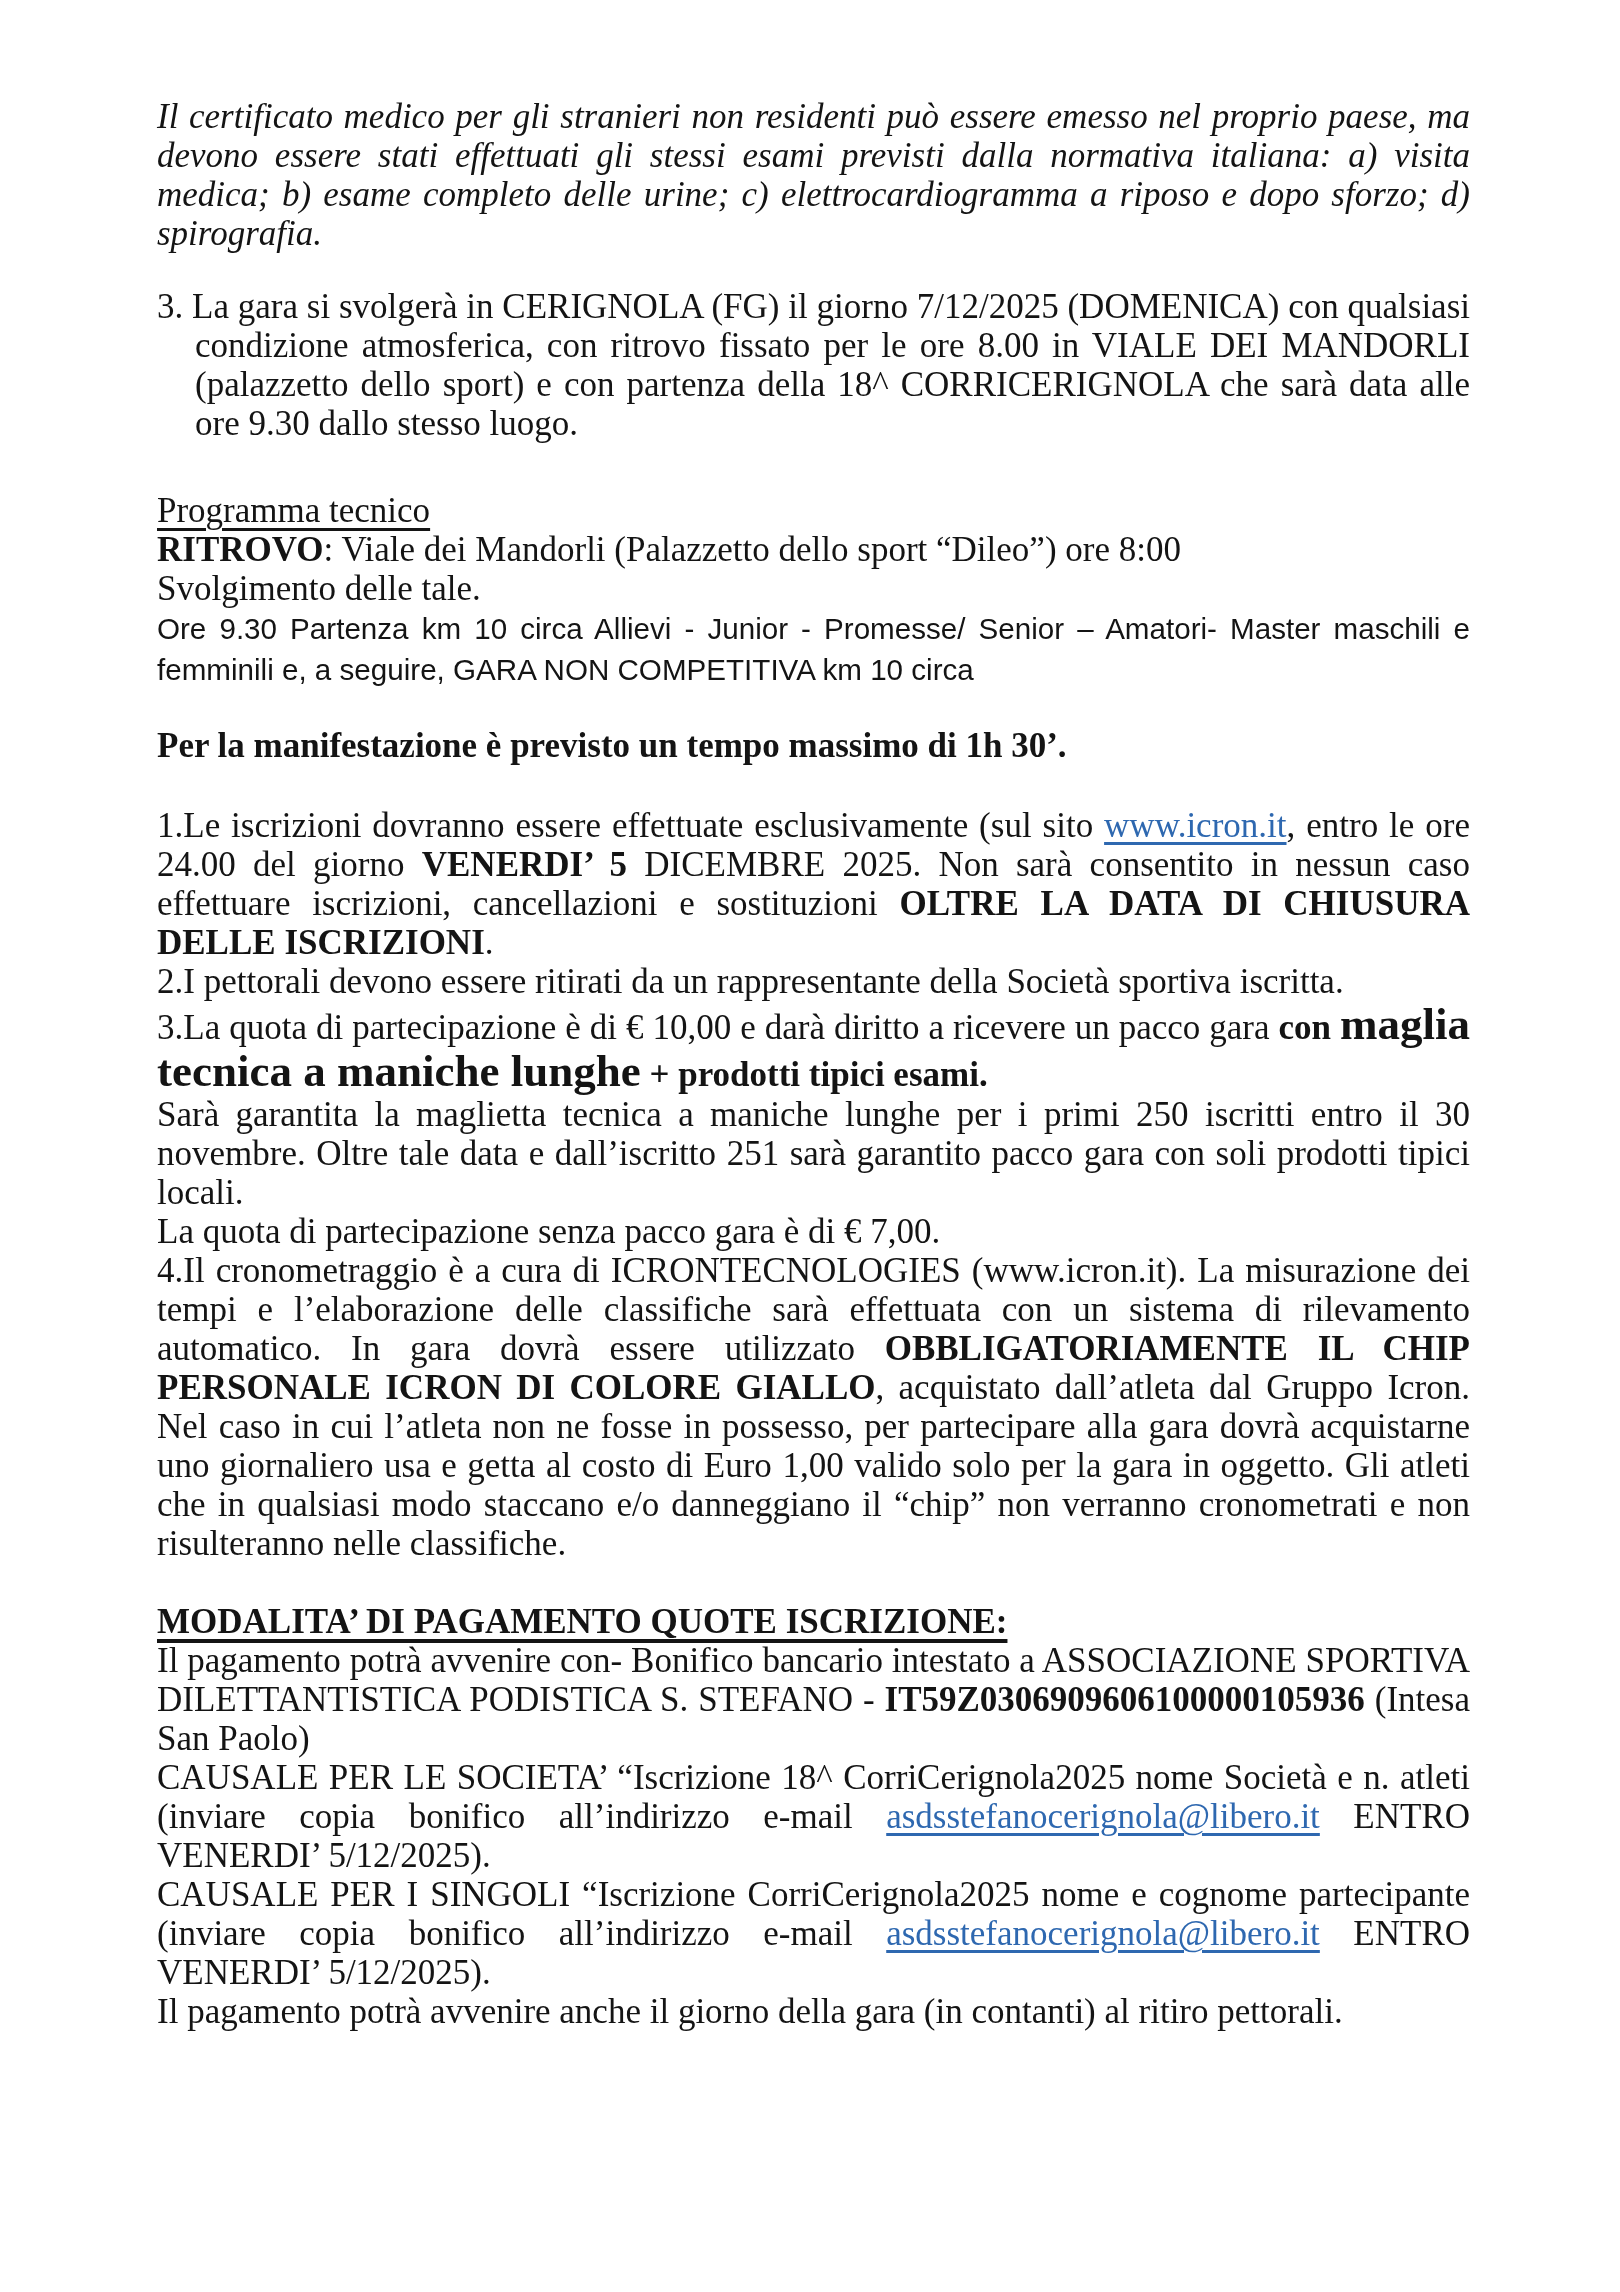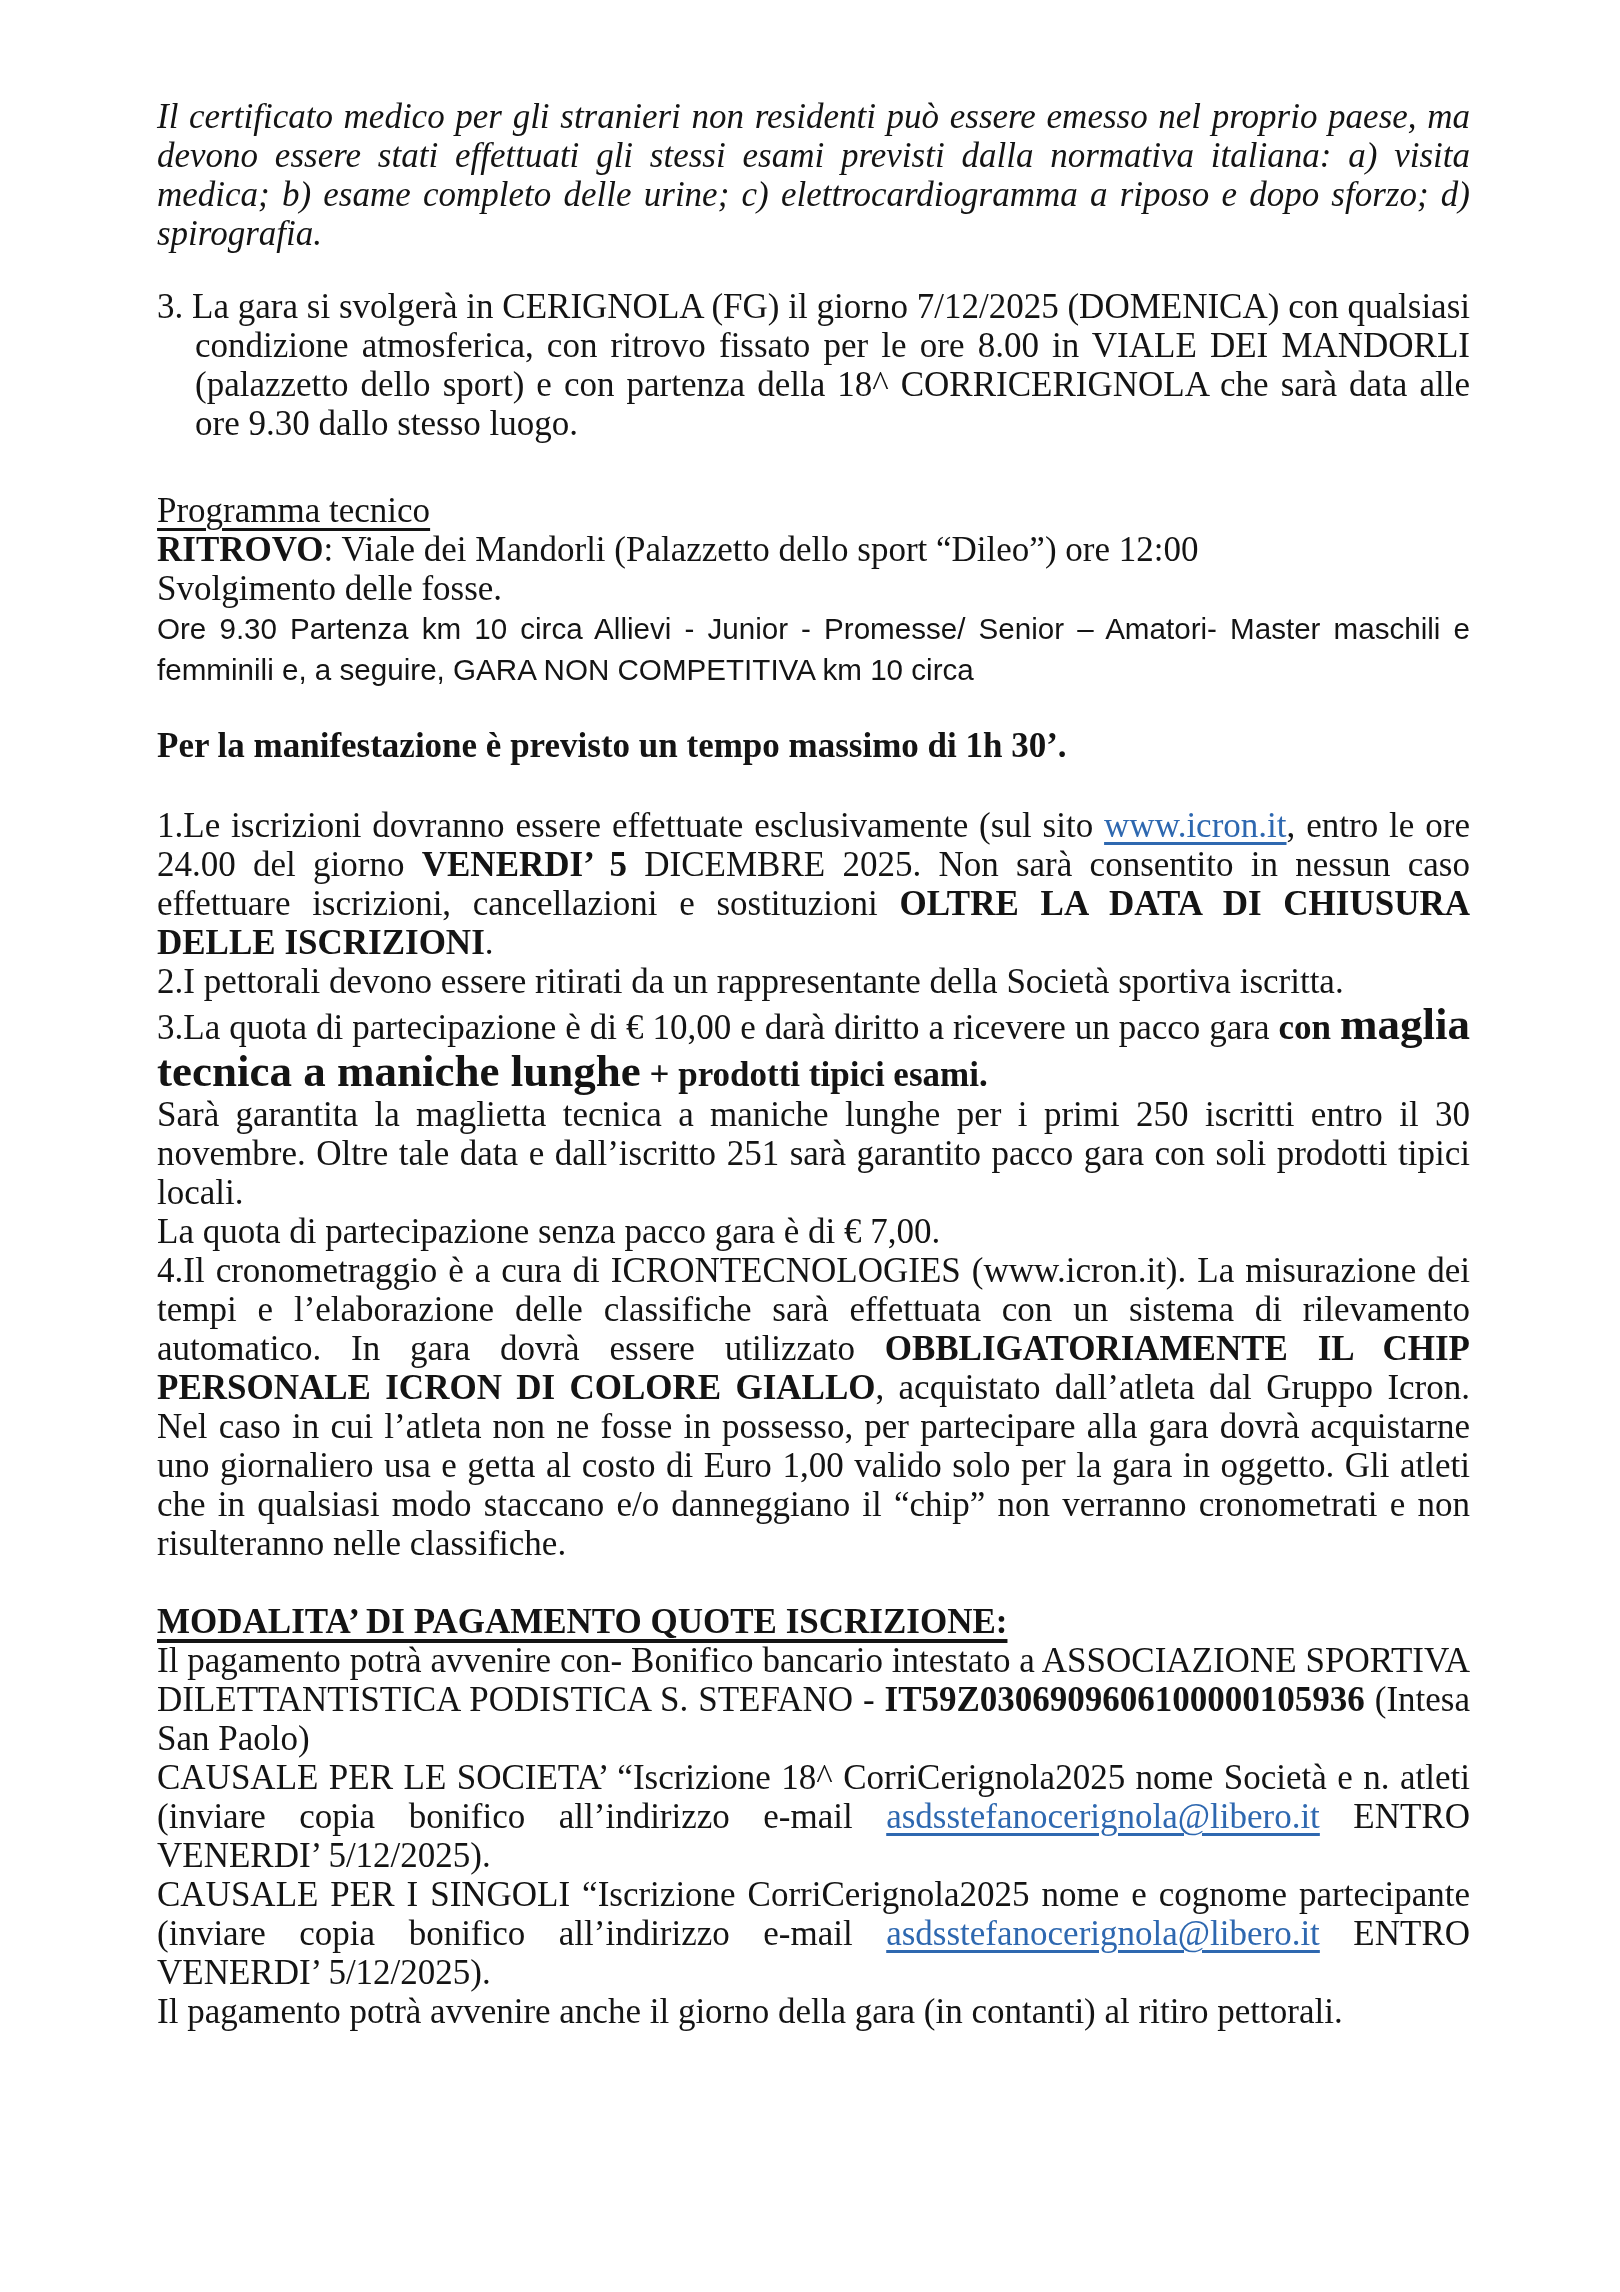--- a/index.html
+++ b/index.html
@@ -50,22 +50,22 @@
 </head>
 <body>
 
 <main class="page">
 
   <p class="intro">Il certificato medico per gli stranieri non residenti può essere emesso nel proprio paese, ma devono essere stati effettuati gli stessi esami previsti dalla normativa italiana: a) visita medica; b) esame completo delle urine; c) elettrocardiogramma a riposo e dopo sforzo; d) spirografia.</p>
 
   <p class="hang item3">3. La gara si svolgerà in CERIGNOLA (FG) il giorno 7/12/2025 (DOMENICA) con qualsiasi condizione atmosferica, con ritrovo fissato per le ore 8.00 in VIALE DEI MANDORLI (palazzetto dello sport) e con partenza della 18^ CORRICERIGNOLA che sarà data alle ore 9.30 dallo stesso luogo.</p>
 
   <p class="u">Programma tecnico</p>
-  <p><span class="b">RITROVO</span><span>: Viale dei Mandorli (Palazzetto dello sport “Dileo”) ore 12:00</span></p>
-  <p>Svolgimento delle fosse.</p>
+  <p><span class="b">RITROVO</span><span>: Viale dei Mandorli (Palazzetto dello sport “Dileo”) ore 8:00</span></p>
+  <p>Svolgimento delle tale.</p>
   <p class="sans orario">Ore 9.30 Partenza km 10 circa Allievi - Junior - Promesse/ Senior – Amatori- Master maschili e femminili e, a seguire, GARA NON COMPETITIVA km 10 circa</p>
 
   <p class="b tempo">Per la manifestazione è previsto un tempo massimo di 1h 30’.</p>
 
   <p><span>1.Le iscrizioni dovranno essere effettuate esclusivamente (sul sito </span><a class="link">www.icron.it</a><span>, entro le ore 24.00 del giorno </span><span class="b">VENERDI’ 5</span><span> DICEMBRE 2025. Non sarà consentito in nessun caso effettuare iscrizioni, cancellazioni e sostituzioni </span><span class="b">OLTRE LA DATA DI CHIUSURA DELLE ISCRIZIONI</span><span>.</span></p>
   <p>2.I pettorali devono essere ritirati da un rappresentante della Società sportiva iscritta.</p>
   <p><span>3.La quota di partecipazione è di € 10,00 e darà diritto a ricevere un pacco gara </span><span class="b">con </span><span class="b big">maglia tecnica a maniche lunghe</span><span class="b"> + prodotti tipici esami.</span></p>
   <p>Sarà garantita la maglietta tecnica a maniche lunghe per i primi 250 iscritti entro il 30 novembre. Oltre tale data e dall’iscritto 251 sarà garantito pacco gara con soli prodotti tipici locali.</p>
   <p>La quota di partecipazione senza pacco gara è di € 7,00.</p>
   <p class="p6"><span>4.Il cronometraggio è a cura di ICRONTECNOLOGIES (www.icron.it). La misurazione dei tempi e l’elaborazione delle classifiche sarà effettuata con un sistema di rilevamento automatico. In gara dovrà essere utilizzato </span><span class="b">OBBLIGATORIAMENTE IL CHIP PERSONALE ICRON DI COLORE GIALLO</span><span>, acquistato dall’atleta dal Gruppo Icron. Nel caso in cui l’atleta non ne fosse in possesso, per partecipare alla gara dovrà acquistarne uno giornaliero usa e getta al costo di Euro 1,00 valido solo per la gara in oggetto. Gli atleti che in qualsiasi modo staccano e/o danneggiano il “chip” non verranno cronometrati e non risulteranno nelle classifiche.</span></p>

